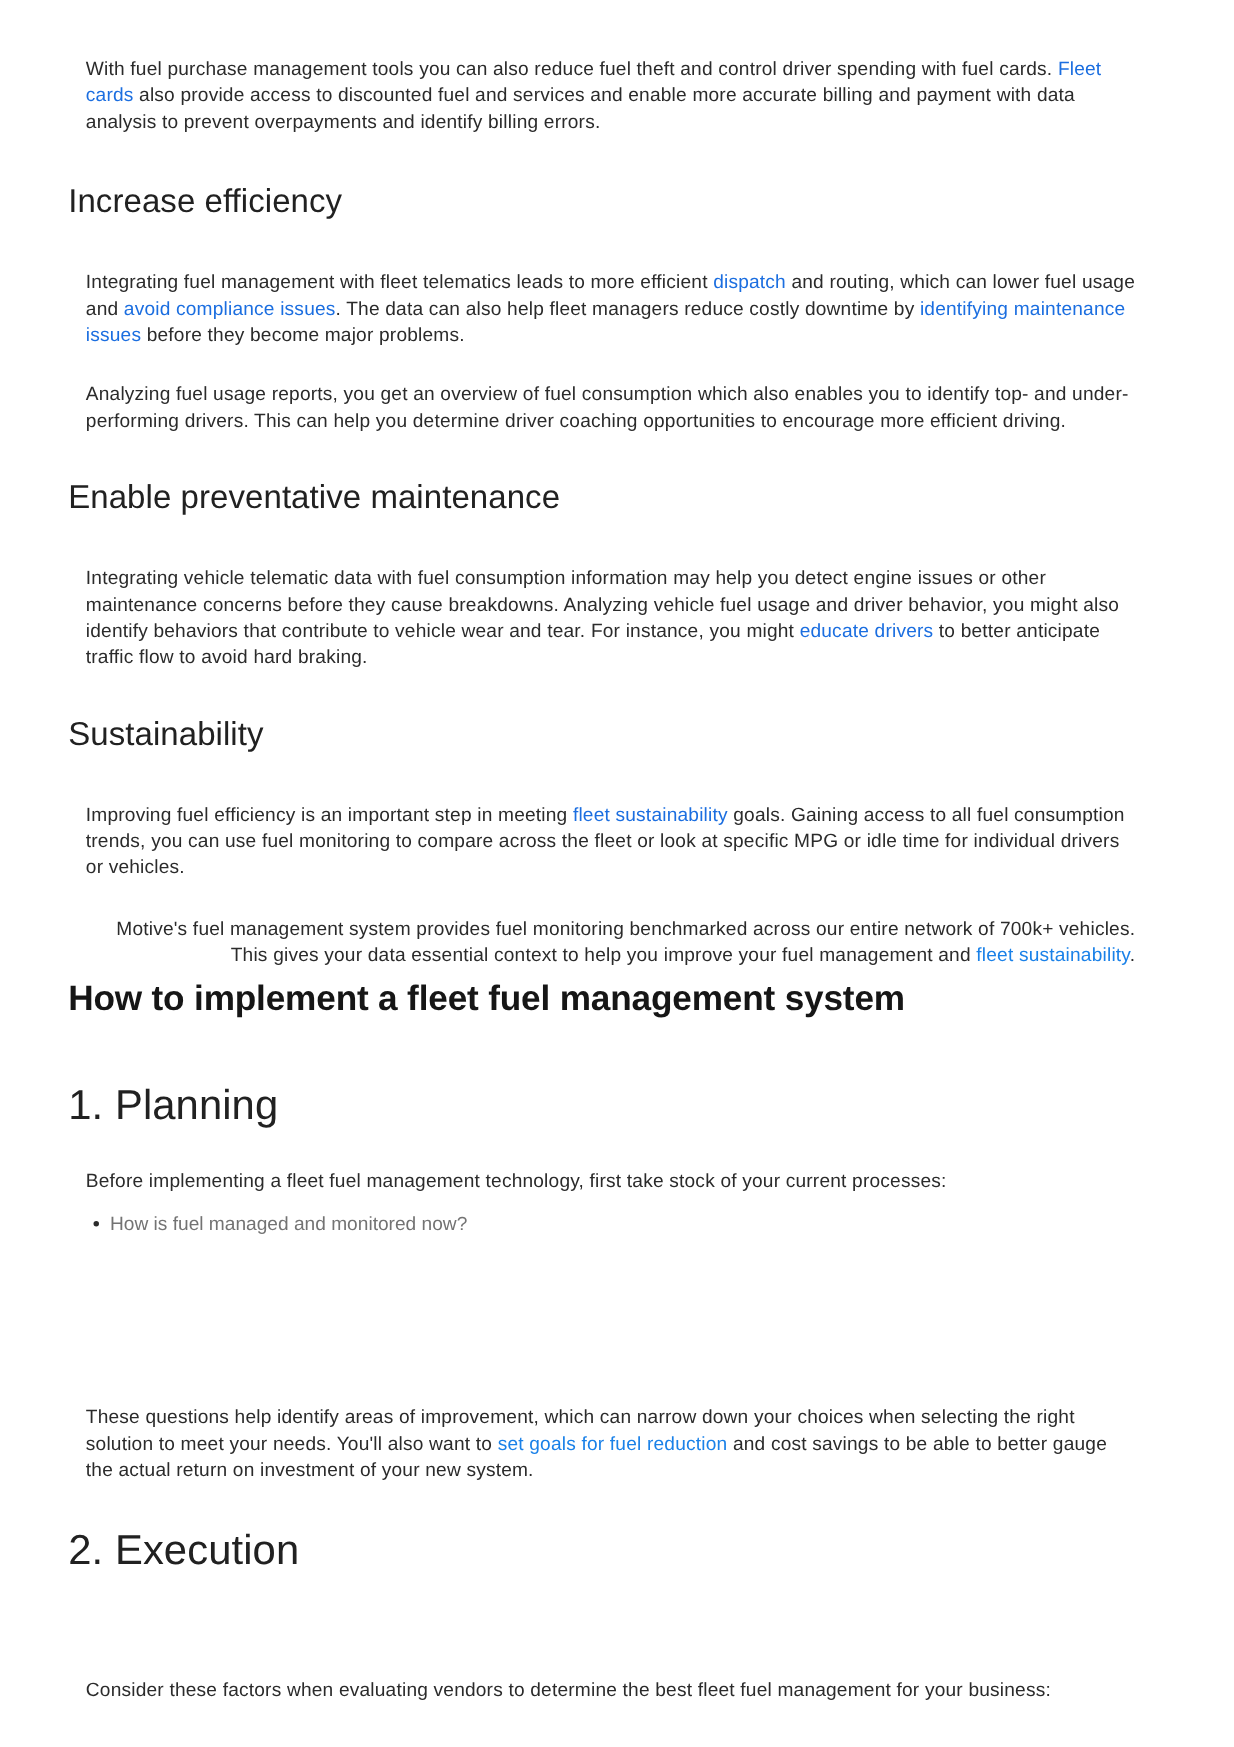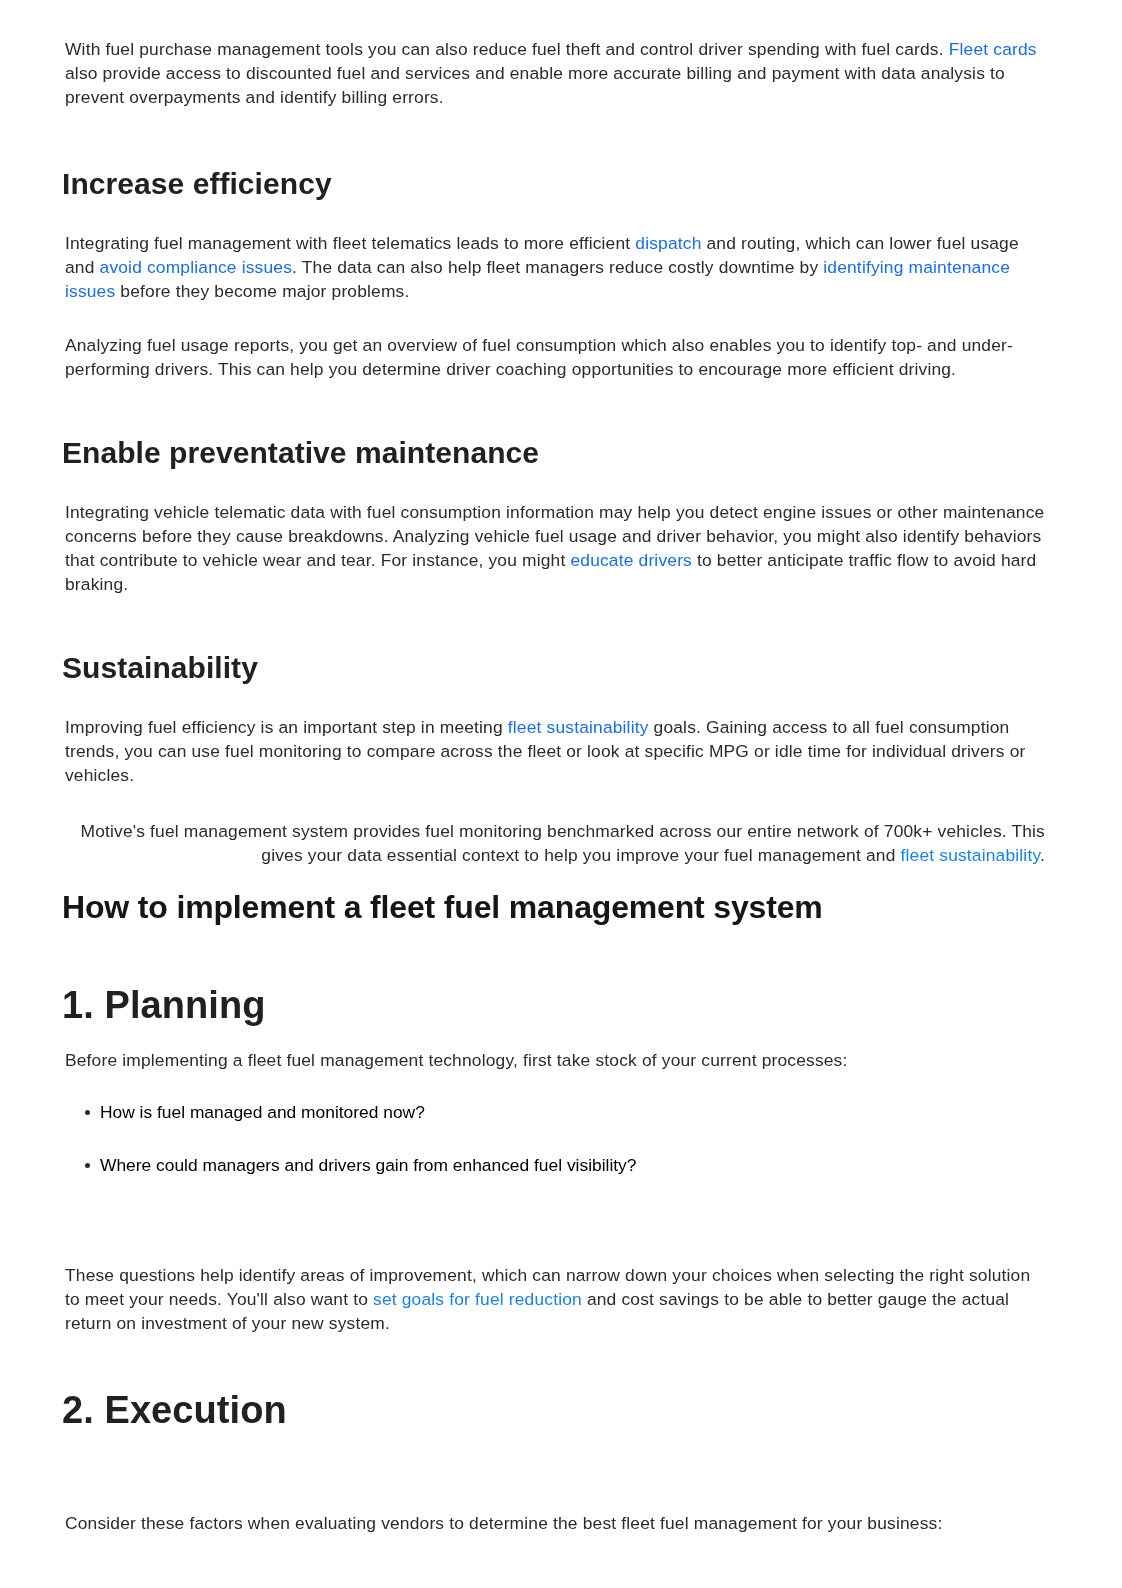--- a/index.html
+++ b/index.html
@@ -24,21 +24,21 @@
     background: #ffffff;
   }
   .content {
     width: 986px;
   }
 
   p.body-text {
     font-size: 17.4px;
     line-height: 1.38;
     color: #2b2b2b;
-    margin: 3px;
+    margin: 16px;
     letter-spacing: 0.01em;
     font-weight: 400;
   }
 
   a.inline-link {
     color: #1b6ee0;
     text-decoration: none;
     font-weight: 400;
   }
   a.inline-link.bright {
@@ -50,39 +50,39 @@
     line-height: 1.2;
     font-weight: 700;
     color: #161616;
     margin: 0;
     letter-spacing: -0.005em;
   }
 
   h3.sub-title {
     font-size: 30px;
     line-height: 1.2;
-    font-weight: 700;
+    font-weight: 400;
     color: #212121;
     margin: 0;
     letter-spacing: 0.002em;
   }
   h3.sub-title.step {
     font-size: 38px;
   }
 
   ul.question-list {
     margin: 0;
     padding: 0;
     list-style: none;
   }
   ul.question-list li.list-item {
     position: relative;
     font-size: 17.4px;
     line-height: 1.38;
-    color: #000000;
+    color: #737373;
     padding-left: 38px;
     margin: 0;
   }
   ul.question-list li.list-item::before {
     content: "";
     position: absolute;
     left: 23px;
     top: 10px;
     width: 5px;
     height: 5px;
@@ -143,21 +143,20 @@
       <h3 class="sub-title step">1. Planning</h3>
     </div>
 
     <div class="blk" style="top:1045px;">
       <p class="body-text">Before implementing a fleet fuel management technology, first take stock of your current processes:</p>
     </div>
 
     <div class="blk" style="top:1100px;">
       <ul class="question-list">
         <li class="list-item">How is fuel managed and monitored now?</li>
-        <li class="list-item" style="margin-top:29px;">Where could managers and drivers gain from enhanced fuel visibility?</li>
       </ul>
     </div>
 
     <div class="blk" style="top:1260px;">
       <p class="body-text"><span>These questions help identify areas of improvement, which can narrow down your choices when selecting the right solution to meet your needs. You'll also want to </span><a class="inline-link bright" href="#">set goals for fuel reduction</a><span> and cost savings to be able to better gauge the actual return on investment of your new system.</span></p>
     </div>
 
     <div class="blk" style="top:1388px;">
       <h3 class="sub-title step">2. Execution</h3>
     </div>

